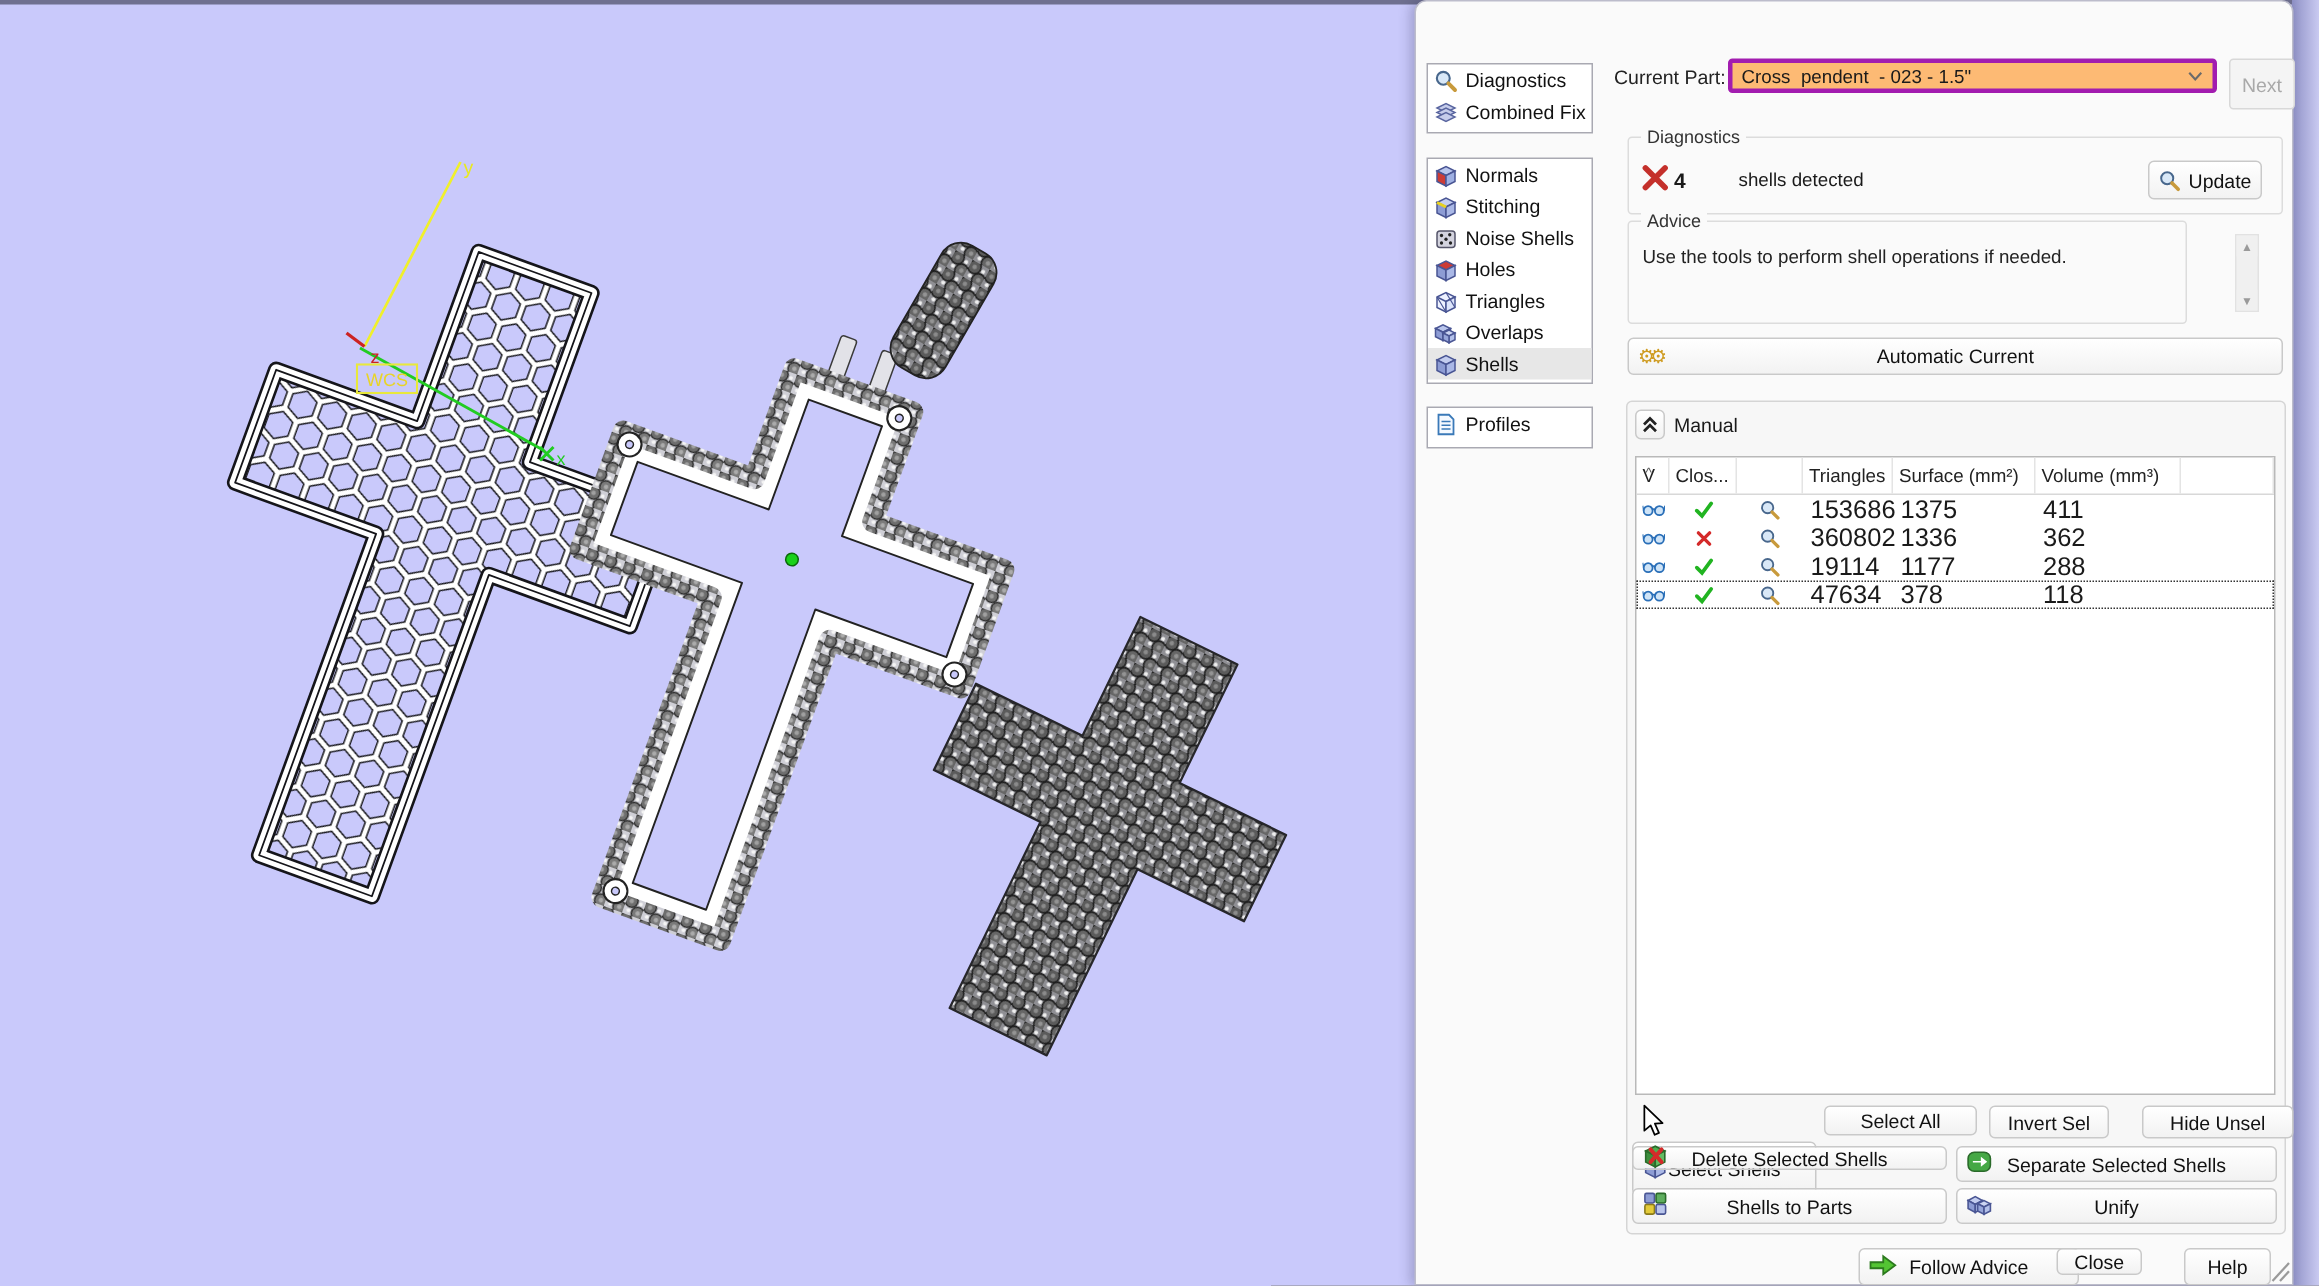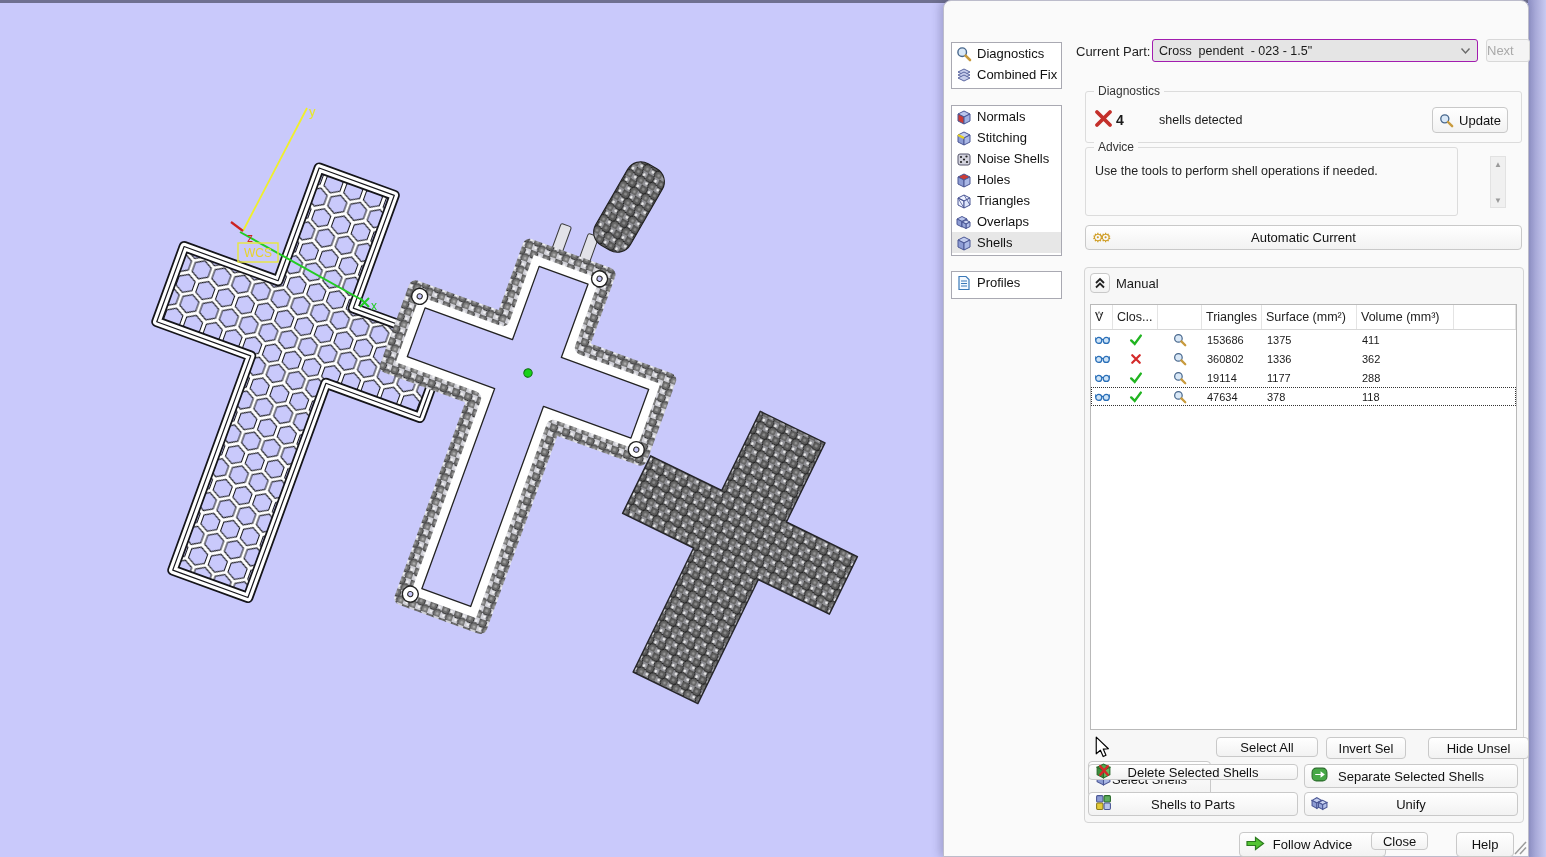--- a/index.html
+++ b/index.html
@@ -25,27 +25,27 @@
   #title-icon{left:14px;top:9px;}
   #title-text{left:40px;top:0;height:36px;line-height:36px;font-size:13px;color:#111;}
   .wbtn{top:10px;width:22px;height:18px;display:flex;align-items:center;justify-content:center;color:#222;}
   #btn-min{left:466px;font-size:14px;}
   #btn-max{left:513px;}
   #btn-max .sq{width:9px;height:9px;border:1px solid #c2c2c2;}
   #btn-close{left:558px;font-size:14px;}
 
   
   #current-part-label{left:132px;top:43px;font-size:13px;color:#222;}
-  #current-part-combo{left:208px;top:38px;width:326px;height:23px;background:#e5e5e5;
-      border:1px solid #a21caf;border-radius:3px;box-sizing:border-box;
+  #current-part-combo{left:208px;top:38px;width:326px;height:23px;background:#fdba74;
+      border:3px solid #a21caf;border-radius:3px;box-sizing:border-box;
       display:flex;align-items:center;padding:0 6px;font-size:12.5px;}
   #current-part-combo .chev{margin-left:auto;}
-  #next-button{left:542px;top:38px;width:44px;height:23px;background:#f4f4f4;
+  #next-button{left:542px;top:38px;width:44px;height:34px;background:#f4f4f4;
       border:1px solid #d8d8d8;border-radius:3px;box-sizing:border-box;color:#a9a9a9;
-      display:flex;align-items:center;justify-content:flex-start;}
+      display:flex;align-items:center;justify-content:center;}
 
   
   .side-box{left:7px;width:111px;background:#fff;border:1px solid #a9a9b2;box-sizing:border-box;}
   #side-box-1{top:41px;height:47px;}
   #side-box-2{top:104px;height:151px;}
   #side-box-3{top:270px;height:28px;}
   .side-item{display:flex;align-items:center;gap:5px;height:21px;padding-left:4px;font-size:13px;color:#111;}
   .side-item.sel{background:#e7e7e7;}
   .side-item svg{flex:0 0 auto;}
 
@@ -77,21 +77,21 @@
                 border-radius:4px;background:#f7f7f7;box-sizing:border-box;}
   #manual-collapse{left:146px;top:272px;width:20px;height:20px;}
   #manual-label{left:172px;top:275px;font-size:13px;}
 
   
   #shell-table{left:146px;top:303px;width:427px;height:426px;background:#fff;border:1px solid #b9b9b9;box-sizing:border-box;}
   .tgrid{display:grid;grid-template-columns:22px 45px 44px 60px 95px 97px auto;align-items:center;}
   #thead{height:24px;border-bottom:1px solid #d8d8d8;font-size:12.5px;color:#222;}
   #thead .hc{height:24px;line-height:24px;padding-left:4px;border-right:1px solid #e4e4e4;position:relative;box-sizing:border-box;}
   #thead .caret{position:absolute;top:-2px;left:6px;font-size:9px;color:#555;}
-  .trow{height:19px;font-size:11px;}
+  .trow{height:19px;font-size:17px;}
   .trow .cc{display:flex;align-items:center;justify-content:center;height:19px;}
   .trow .cn{padding-left:5px;}
   .trow.sel{outline:1px dotted #333;outline-offset:-1px;}
 
   
   #b-select-shells{left:144px;top:736px;width:123px;height:36px;margin-top:24px;}
   #b-select-all{left:272px;top:736px;width:102px;height:20px;}
   #b-invert{left:382px;top:736px;width:80px;height:22px;}
   #b-hide{left:484px;top:736px;width:101px;height:22px;}
   #b-delete{left:144px;top:763px;width:210px;height:16px;}

